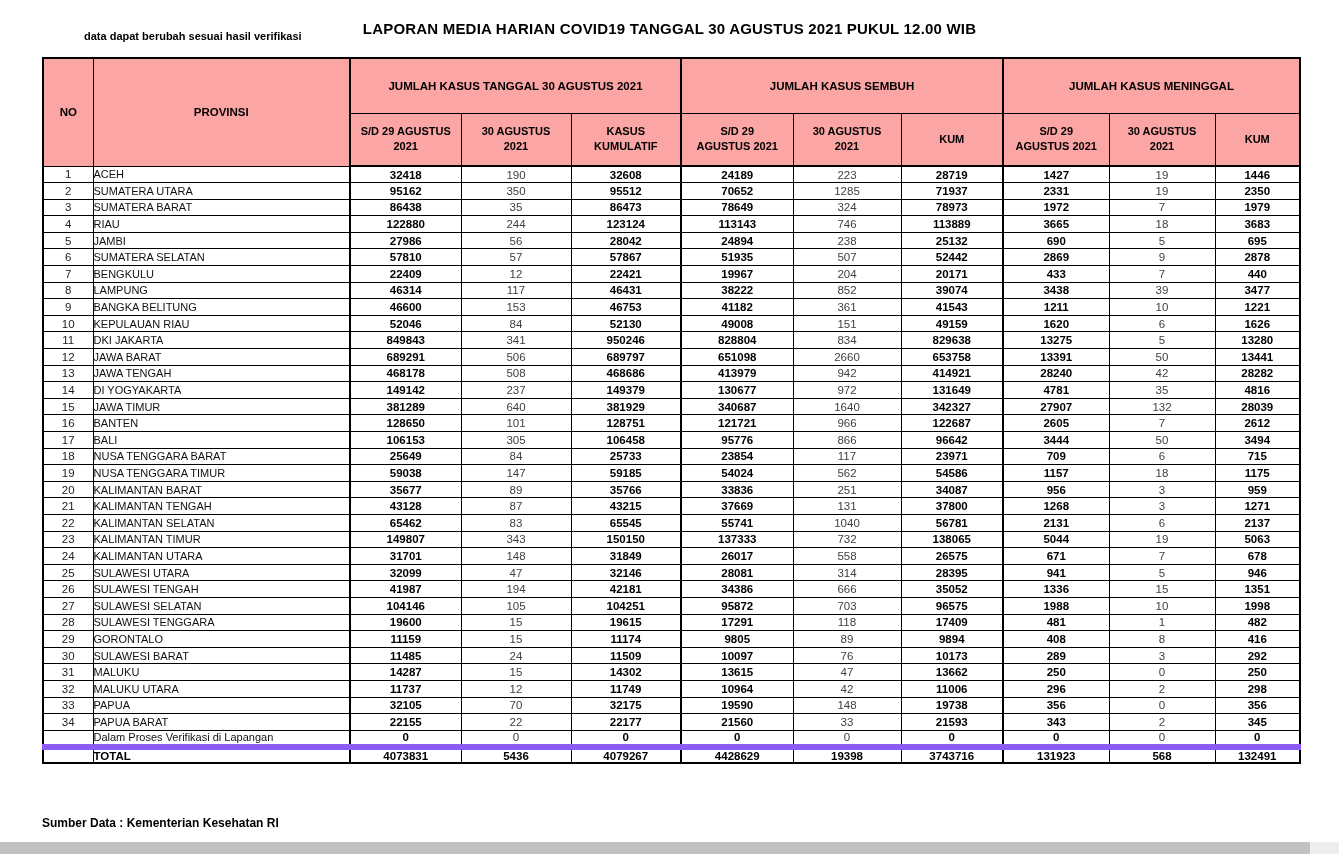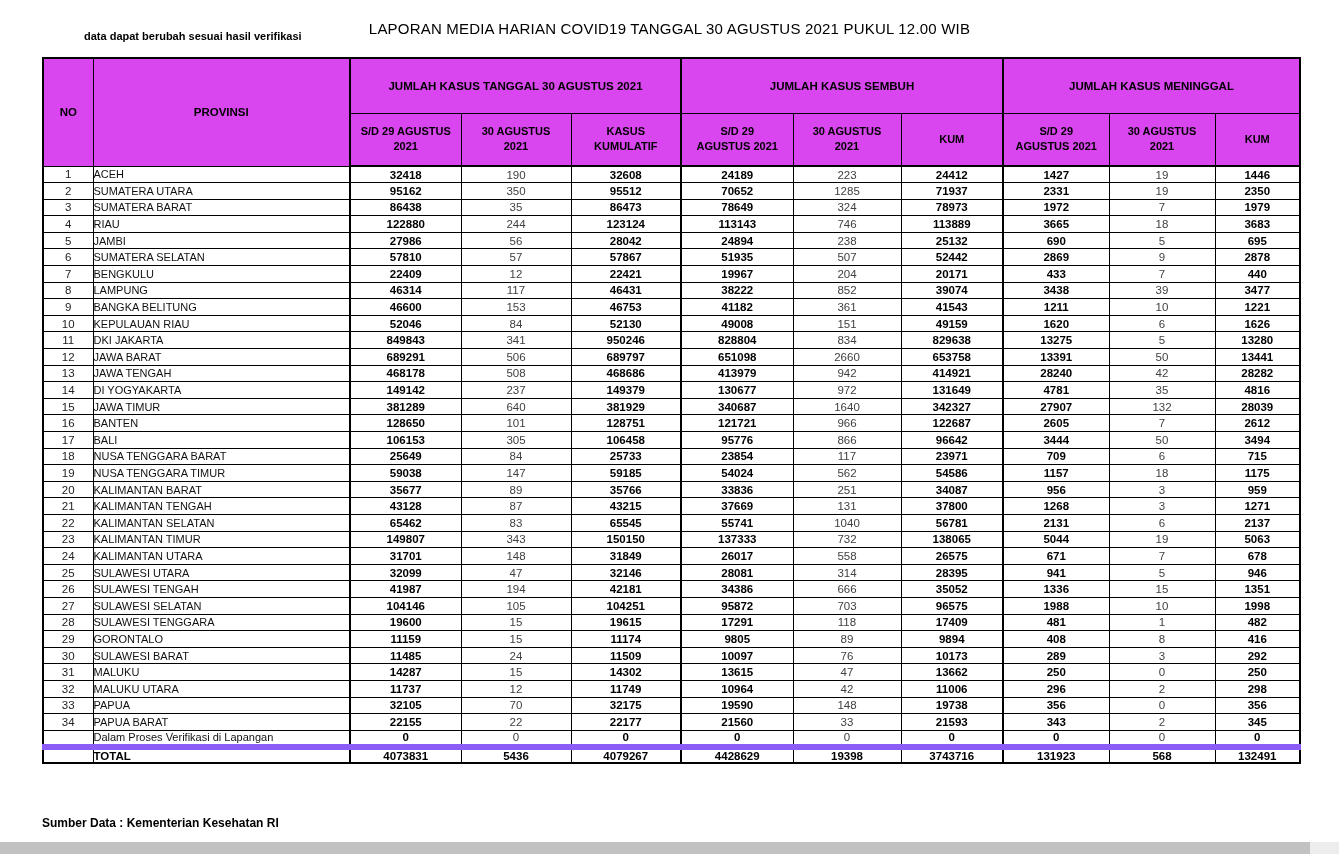--- a/index.html
+++ b/index.html
@@ -1,29 +1,29 @@
 <!DOCTYPE html>
 <html><head>
 <meta charset="utf-8">
 <style>
   * { margin:0; padding:0; box-sizing:border-box; }
   html,body { width:1339px; height:854px; background:#ffffff; overflow:hidden;
               font-family:"Liberation Sans", sans-serif; color:#000; }
   .page { position:relative; width:1339px; height:854px; background:#ffffff; }
 
   .title { position:absolute; top:20px; left:0; width:1339px; text-align:center;
-           font-size:15px; font-weight:400; letter-spacing:.2px; }
+           font-size:15px; font-weight:700; letter-spacing:.2px; }
   .note  { position:absolute; top:30px; left:84px; font-size:11px; font-weight:700; }
 
   table.report { position:absolute; top:57px; left:42px; width:1257px;
                  border-collapse:collapse; table-layout:fixed;
                  border:2px solid #000; }
   th, td { border:1px solid #000; overflow:hidden; white-space:nowrap; }
 
-  thead th { background:#d946ef; text-align:center; vertical-align:middle;
+  thead th { background:#fca5a5; text-align:center; vertical-align:middle;
              font-weight:700; }
   tr.group-row th { height:55px; font-size:11.5px; }
   tr.sub-row th   { height:53px; font-size:11px; white-space:pre-line;
                     line-height:1.35; border-bottom:2px solid #000; }
   th.gstart, td.gstart { border-left:2px solid #000; }
 
   tbody td { height:16.6px; font-size:11.5px; text-align:center;
              vertical-align:middle; background:#fff; }
   td.c-no     { font-weight:400; color:#222; }
   td.c-prov   { text-align:left; padding-left:0; font-weight:400; font-size:11px; color:#111; }
@@ -92,21 +92,21 @@
     </thead>
     <tbody id="table-body">
         <tr>
           <td class="c-no">1</td>
           <td class="c-prov">ACEH</td>
           <td class="c-strong gstart">32418</td>
           <td class="c-daily">190</td>
           <td class="c-strong">32608</td>
           <td class="c-strong gstart">24189</td>
           <td class="c-daily">223</td>
-          <td class="c-strong">24412</td>
+          <td class="c-strong">28719</td>
           <td class="c-strong gstart">1427</td>
           <td class="c-daily">19</td>
           <td class="c-strong">1446</td>
         </tr>
         <tr>
           <td class="c-no">2</td>
           <td class="c-prov">SUMATERA UTARA</td>
           <td class="c-strong gstart">95162</td>
           <td class="c-daily">350</td>
           <td class="c-strong">95512</td>

